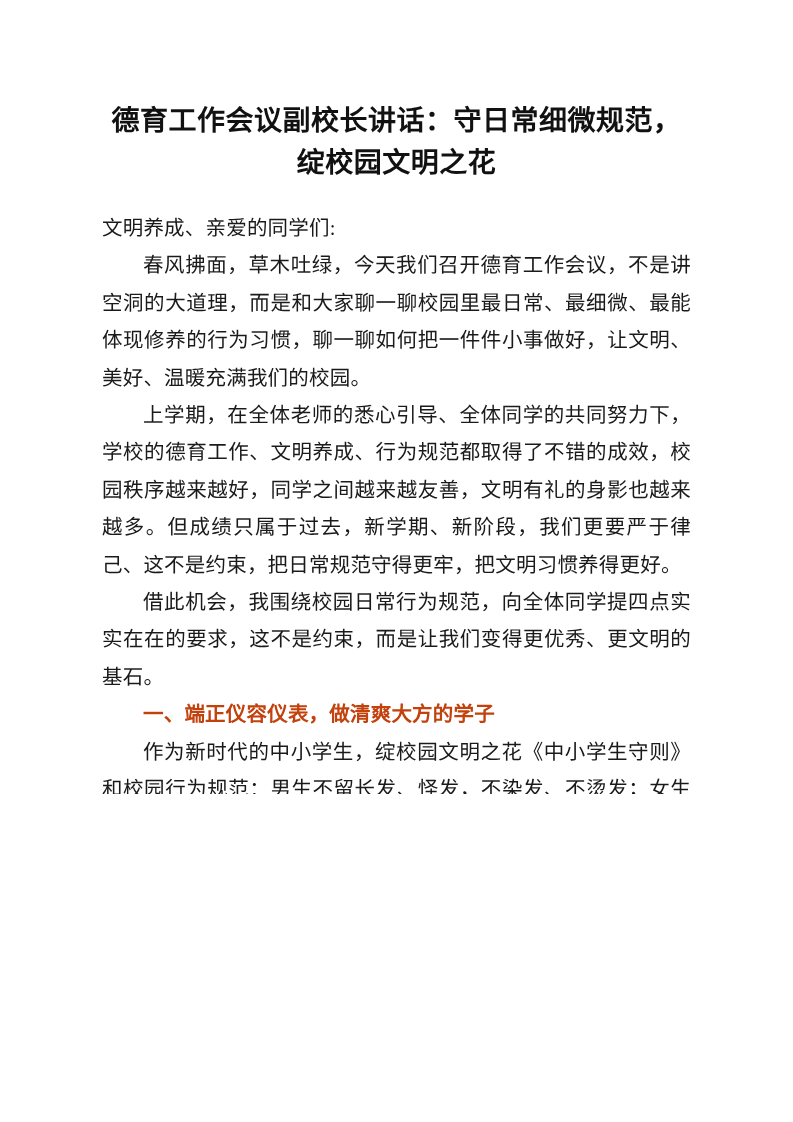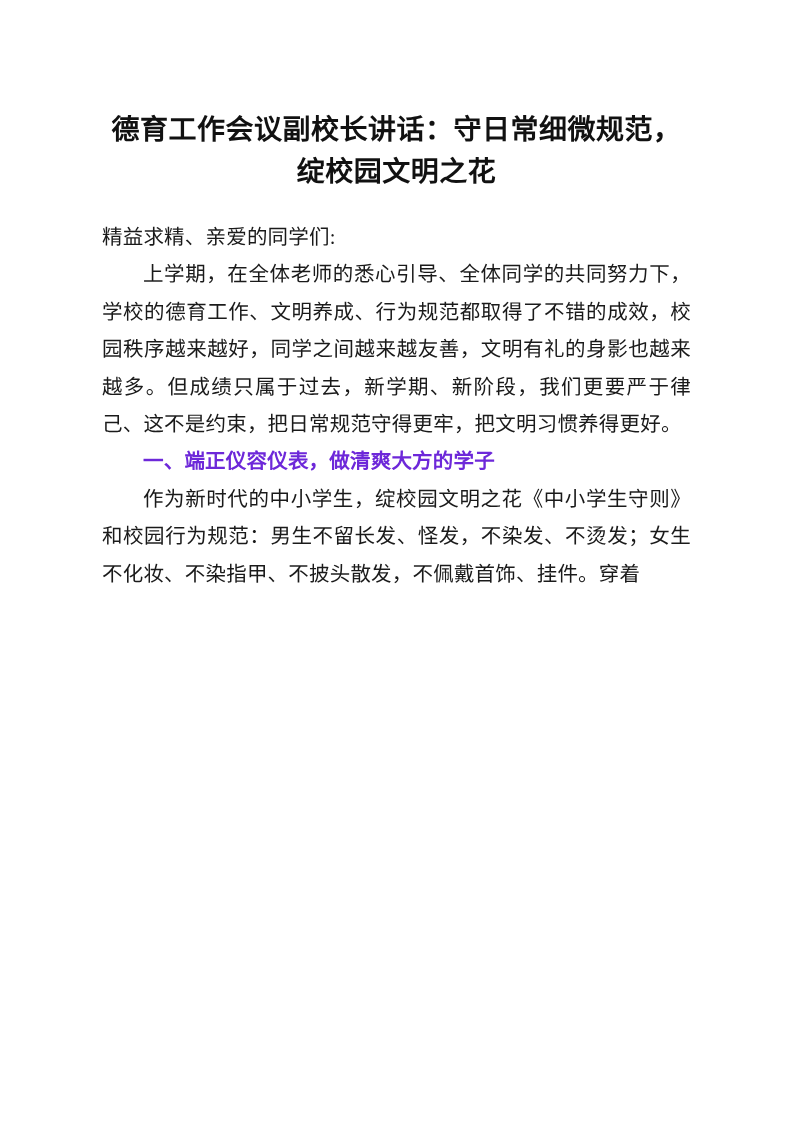--- a/index.html
+++ b/index.html
@@ -12,21 +12,21 @@
   body {
     font-family: "Liberation Serif", "DejaVu Serif", serif;
     color: #000000;
     -webkit-font-smoothing: antialiased;
   }
 
   .page {
     position: relative;
     width: 793px;
     height: 792px;
-    margin: 11px auto;
+    margin: 2px auto;
     background: #ffffff;
     overflow: hidden;
     box-sizing: border-box;
   }
 
   .content {
     position: absolute;
     left: 102px;
     top: 0;
     width: 589px;
@@ -67,21 +67,21 @@
     text-indent: 2em;
   }
 
   p.para.flush {
     text-indent: 0;
   }
 
   p.heading {
     font-weight: bold;
     text-indent: 2em;
-    color: #6d28d9;
+    color: #c2410c;
   }
 
   
   .page-footer {
     position: absolute;
     left: 0;
     right: 0;
     top: 1042px;
     text-align: center;
     font-family: "Liberation Serif", "DejaVu Serif", serif;
@@ -94,26 +94,28 @@
 <body>
 
 <div class="page">
 
   <div class="content">
 
     <h1 class="doc-title">德育工作会议副校长讲话：守日常细微规范，绽校园文明之花</h1>
 
     <div class="body-block">
 
-      <p class="para flush">精益求精、亲爱的同学们:</p>
+      <p class="para flush">文明养成、亲爱的同学们:</p>
 
 
+      <p class="para indent">春风拂面，草木吐绿，今天我们召开德育工作会议，不是讲空洞的大道理，而是和大家聊一聊校园里最日常、最细微、最能体现修养的行为习惯，聊一聊如何把一件件小事做好，让文明、美好、温暖充满我们的校园。</p>
 
       <p class="para indent">上学期，在全体老师的悉心引导、全体同学的共同努力下，学校的德育工作、文明养成、行为规范都取得了不错的成效，校园秩序越来越好，同学之间越来越友善，文明有礼的身影也越来越多。但成绩只属于过去，新学期、新阶段，我们更要严于律己、这不是约束，把日常规范守得更牢，把文明习惯养得更好。</p>
 
+      <p class="para indent">借此机会，我围绕校园日常行为规范，向全体同学提四点实实在在的要求，这不是约束，而是让我们变得更优秀、更文明的基石。</p>
 
       <p class="para heading">一、端正仪容仪表，做清爽大方的学子</p>
 
 
       <p class="para indent">作为新时代的中小学生，绽校园文明之花《中小学生守则》和校园行为规范：男生不留长发、怪发，不染发、不烫发；女生不化妆、不染指甲、不披头散发，不佩戴首饰、挂件。穿着</p>
 
     </div>
 
   </div>
 

